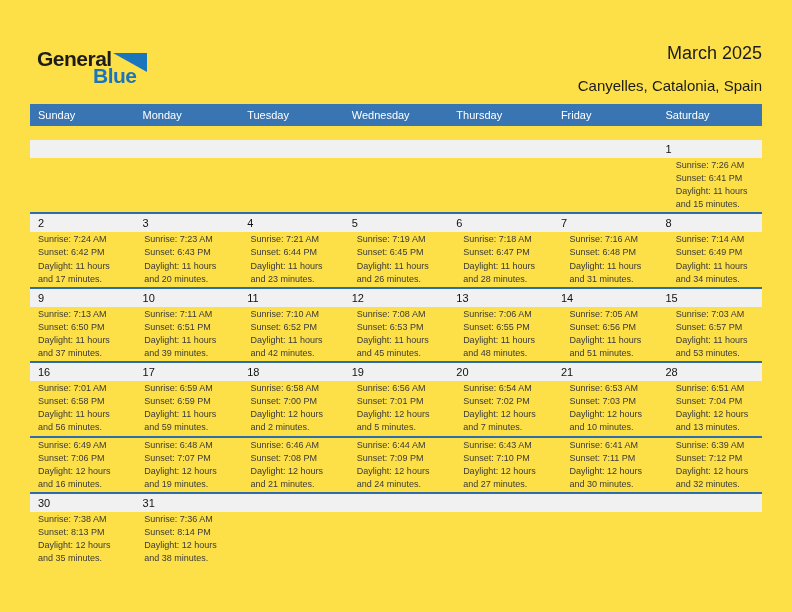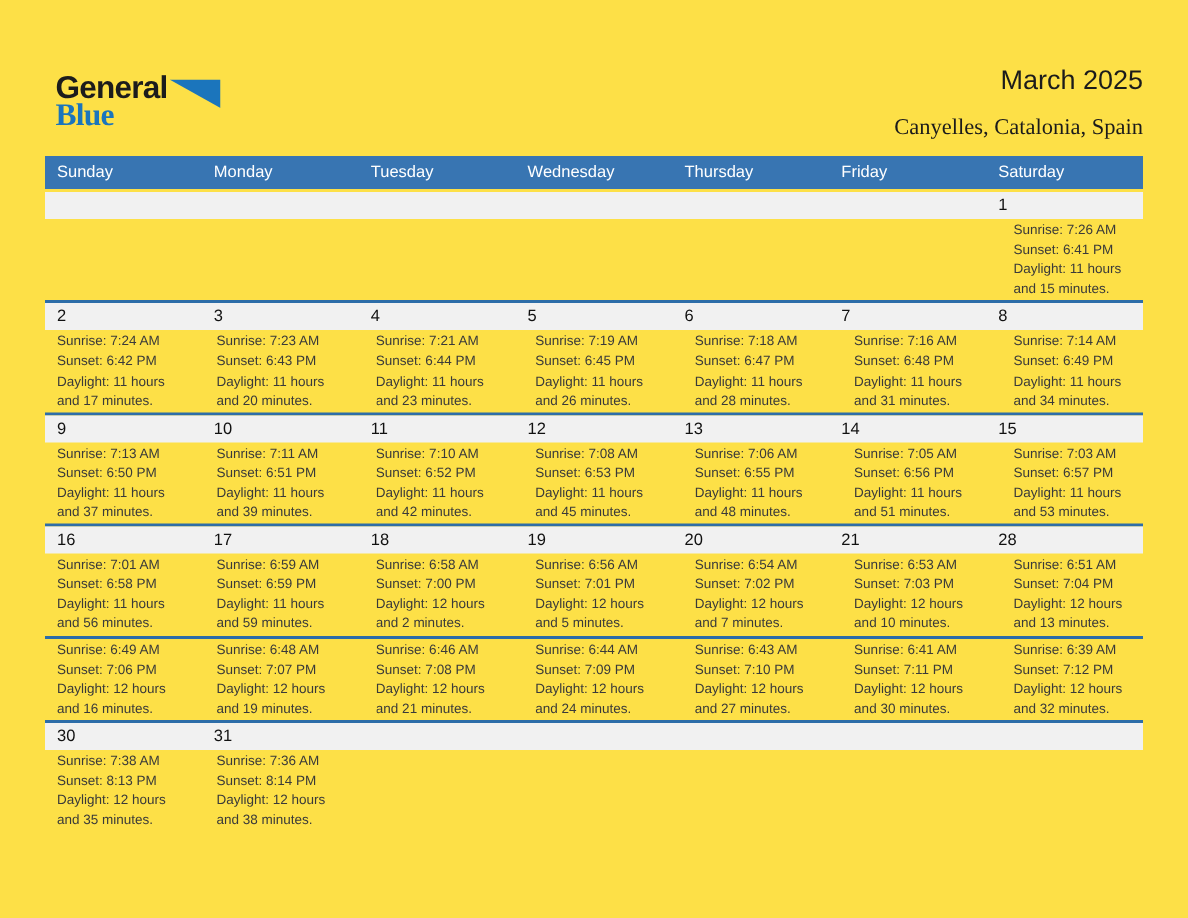--- a/index.html
+++ b/index.html
@@ -17,29 +17,29 @@
     font-family:"Liberation Sans","DejaVu Sans",sans-serif;
     color:var(--text_dark);
   }
   .page{position:absolute;inset:0;background:#fde047;}
 
   
   .logo{position:absolute;left:37px;top:48px;width:130px;height:50px;}
   .logo-line1{display:flex;align-items:flex-start;}
   .logo-general{font-size:21px;font-weight:600;letter-spacing:-0.5px;color:#1c1c1c;line-height:21px;}
   .logo-triangle{margin-left:1px;margin-top:5px;display:block;}
-  .logo-blue{font-size:21px;font-weight:600;letter-spacing:-0.5px;color:var(--logo_blue);line-height:16px;margin-top:-4px;font-family:Liberation Serif, serif;}
+  .logo-blue{font-size:21px;font-weight:600;letter-spacing:-0.5px;color:var(--logo_blue);line-height:16px;margin-left:56px;margin-top:-4px;}
 
   .titles{position:absolute;right:30px;top:38px;text-align:right;}
   .month-title{font-size:18px;font-weight:400;color:#1b1b1b;line-height:30px;}
-  .location-subtitle{font-size:15px;font-weight:400;color:#1b1b1b;margin-top:9px;font-family:Liberation Serif, serif;}
+  .location-subtitle{font-size:15px;font-weight:400;color:#1b1b1b;margin-top:9px;}
 
   
   .calendar{position:absolute;left:30px;top:104px;width:732px;}
-  .weekday-row{display:flex;background:var(--header_bg);height:22px;align-items:center;margin-bottom:2px;}
+  .weekday-row{display:flex;background:var(--header_bg);height:22px;align-items:center;margin-bottom:14px;}
   .weekday{flex:1 0 0;color:#ffffff;font-size:11px;padding-left:8px;white-space:nowrap;overflow:hidden;}
 
   .week{border-bottom:2px solid var(--separator);}
   .week:last-child{border-bottom:none;}
   .strip-row{display:flex;background:var(--strip_bg);height:18px;align-items:center;}
   .day-num{flex:1 0 0;font-size:11px;color:#111;padding-left:8px;}
   .details-row{display:flex;padding-top:1px;padding-bottom:1px;min-height:53px;gap:12px;}
   .cell{flex:1 0 0;padding-left:8px;padding-right:2px;}
   .line{font-size:9px;line-height:13.1px;color:var(--text_detail);white-space:nowrap;overflow:hidden;}
 </style>

